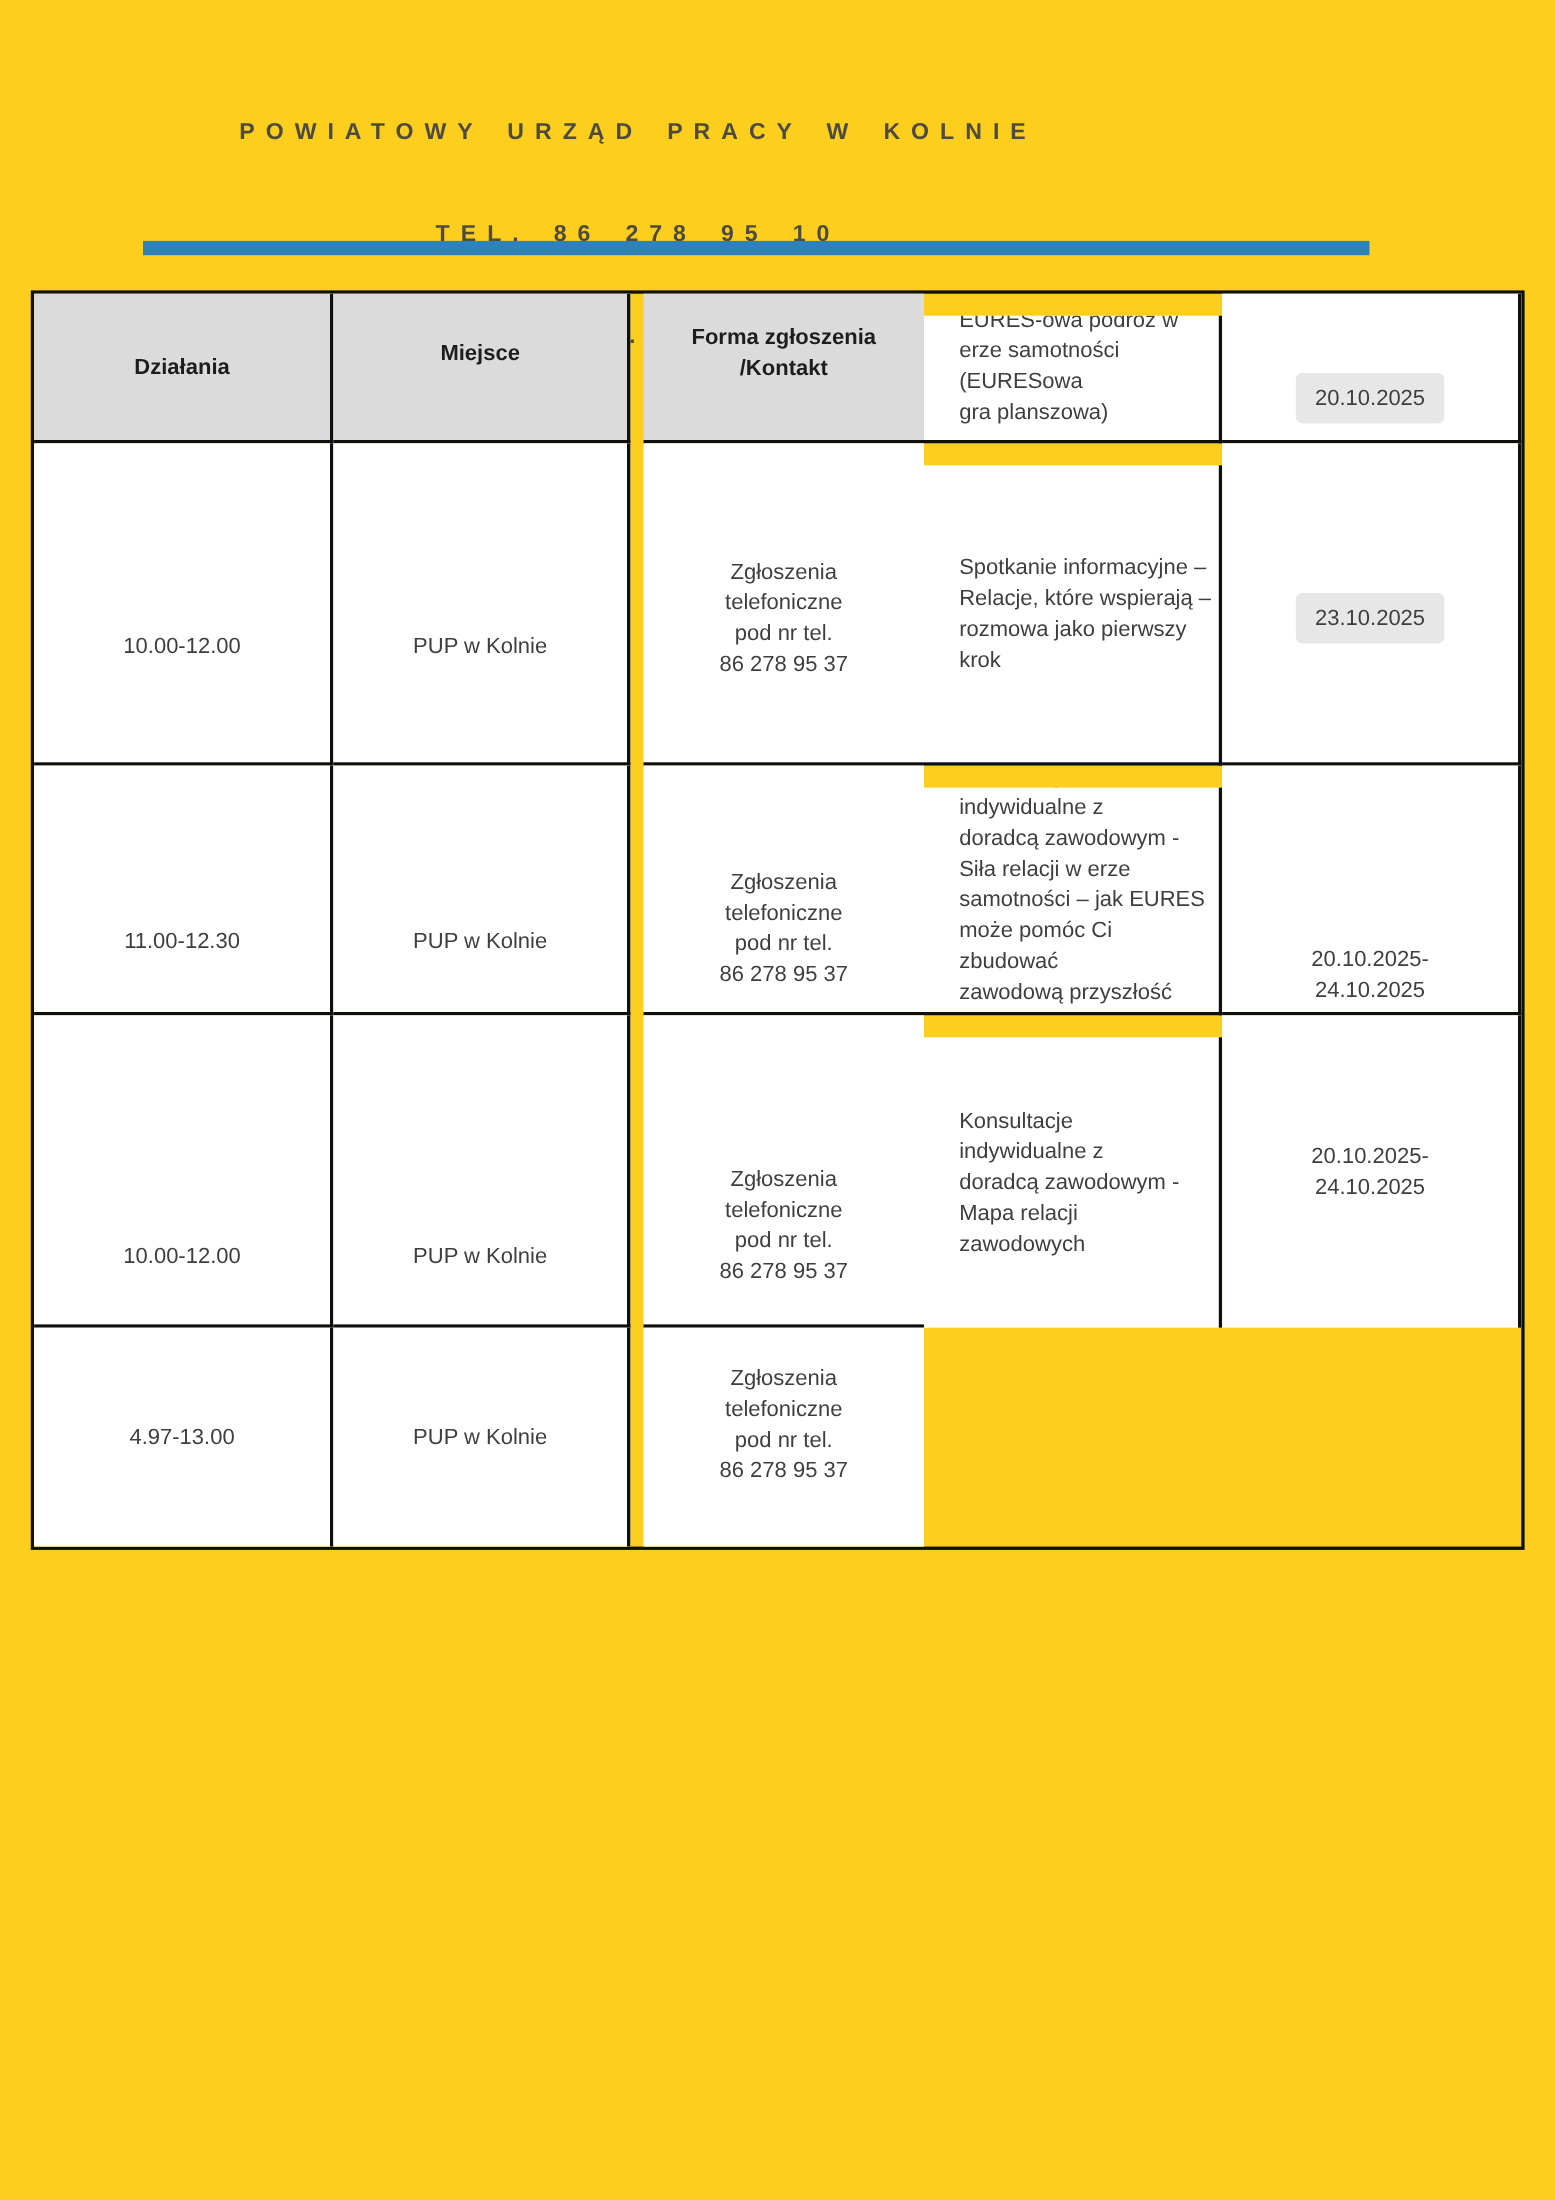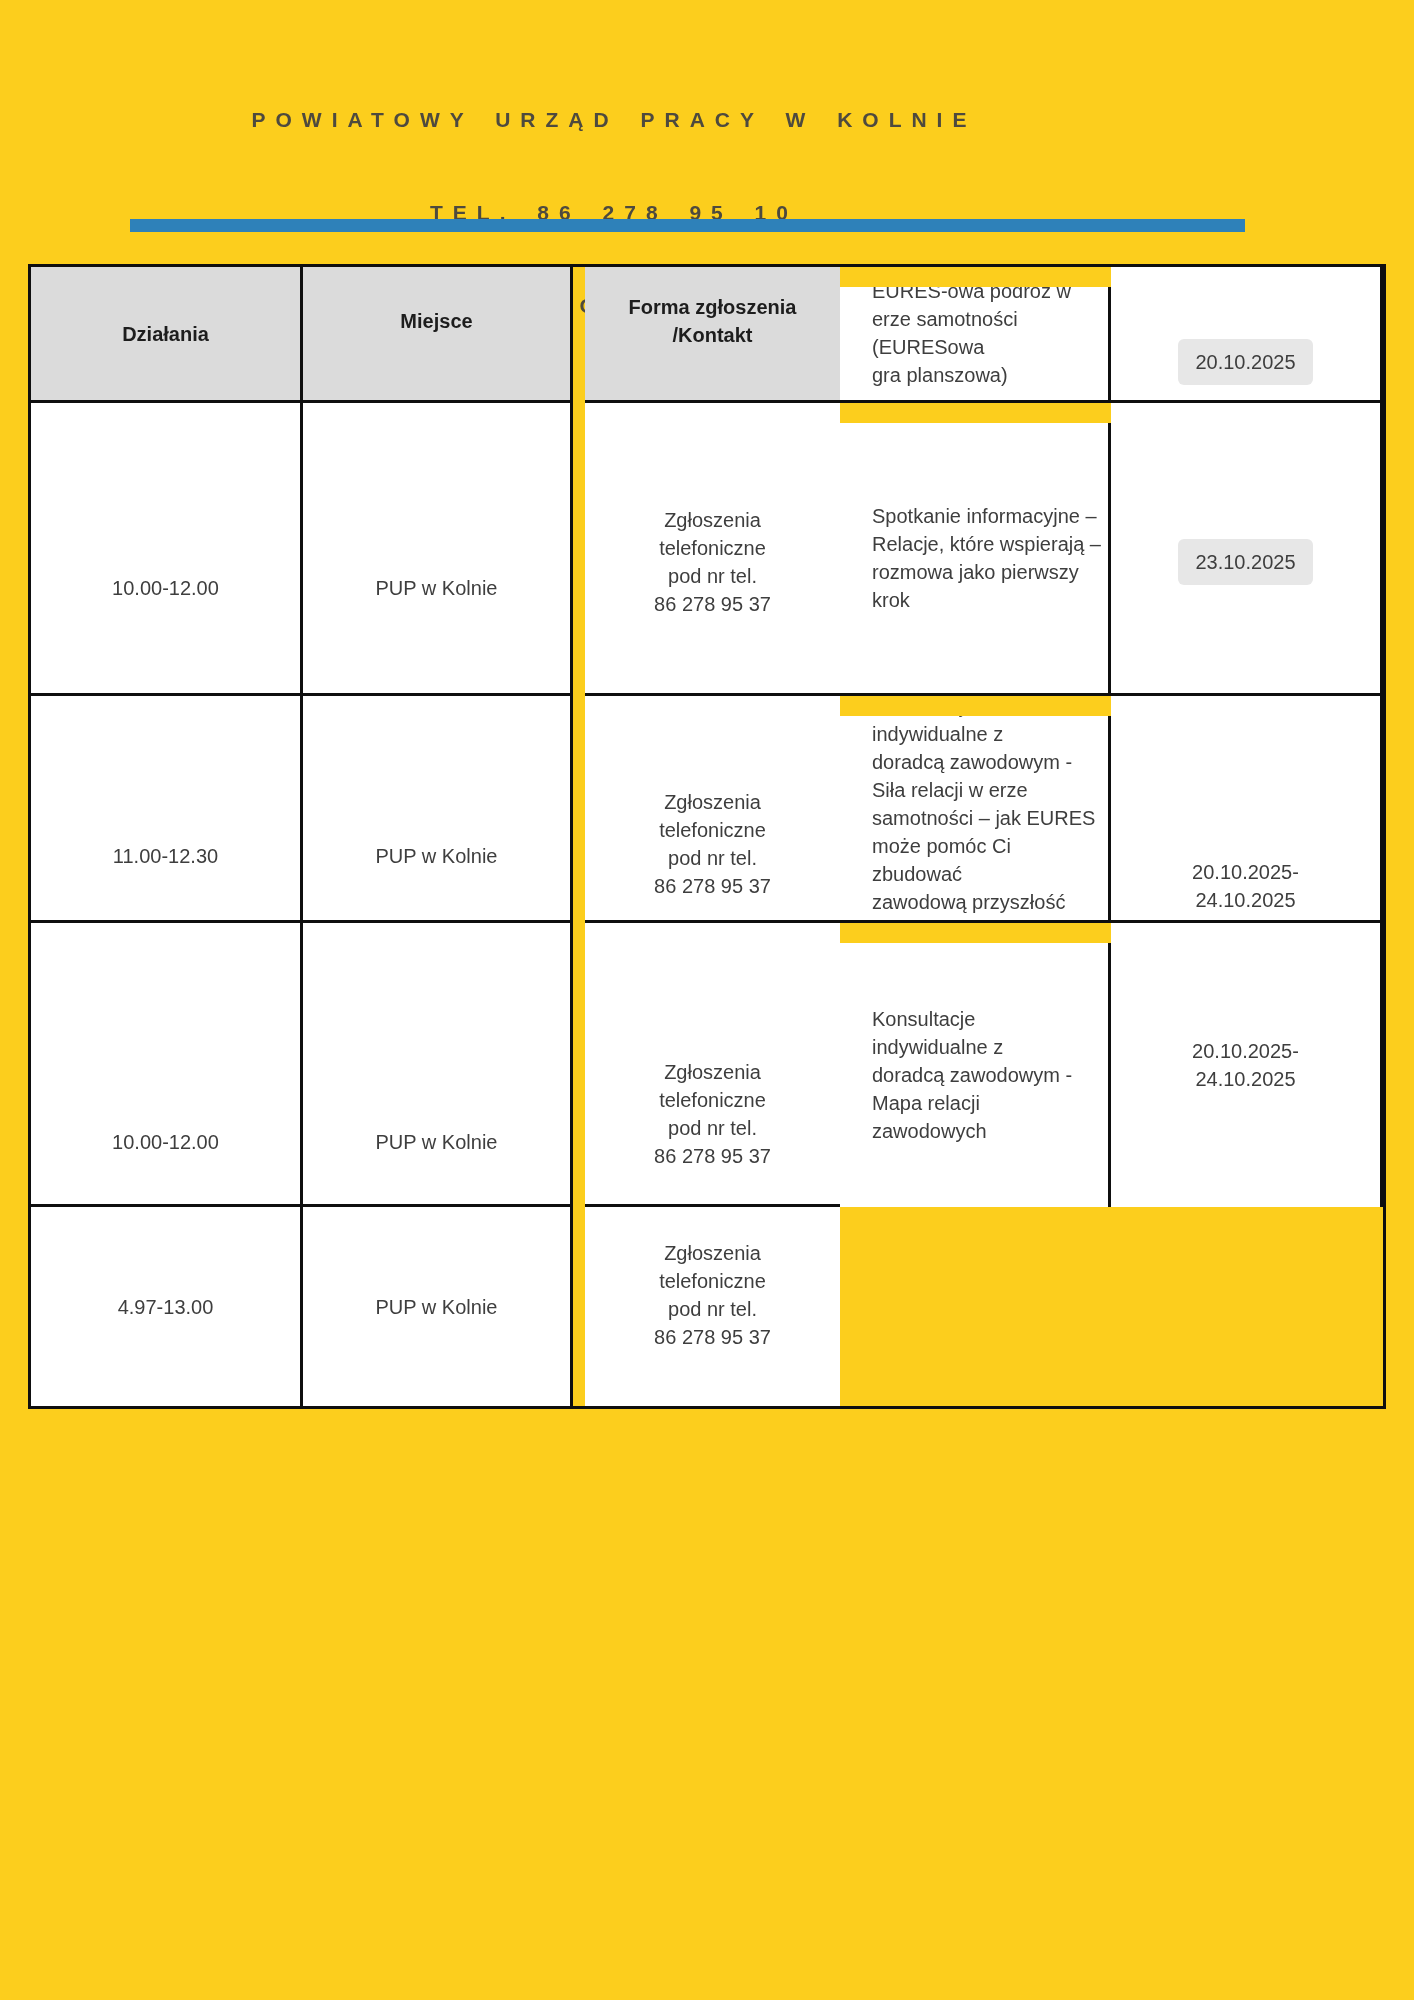--- a/index.html
+++ b/index.html
@@ -11,21 +11,20 @@
     overflow:hidden;
   }
   
   .top-header{
     position:absolute;top:42px;left:0;width:1160px;
     text-align:center;
     color:var(--header-text,#4E4A3E);
     font-weight:bold;font-size:21px;line-height:31px;
     letter-spacing:10px;word-spacing:6px;
     white-space:pre;
-    padding-left:34px;
   }
   .accent-bar{
     position:absolute;left:130px;top:219px;width:1115px;height:13px;
     background:var(--accent-bar,#2E81B9);
   }
   
   .tbl{
     position:absolute;left:28px;top:264px;
     display:grid;
     grid-template-columns:272px 270px 267px 271px 272px;

